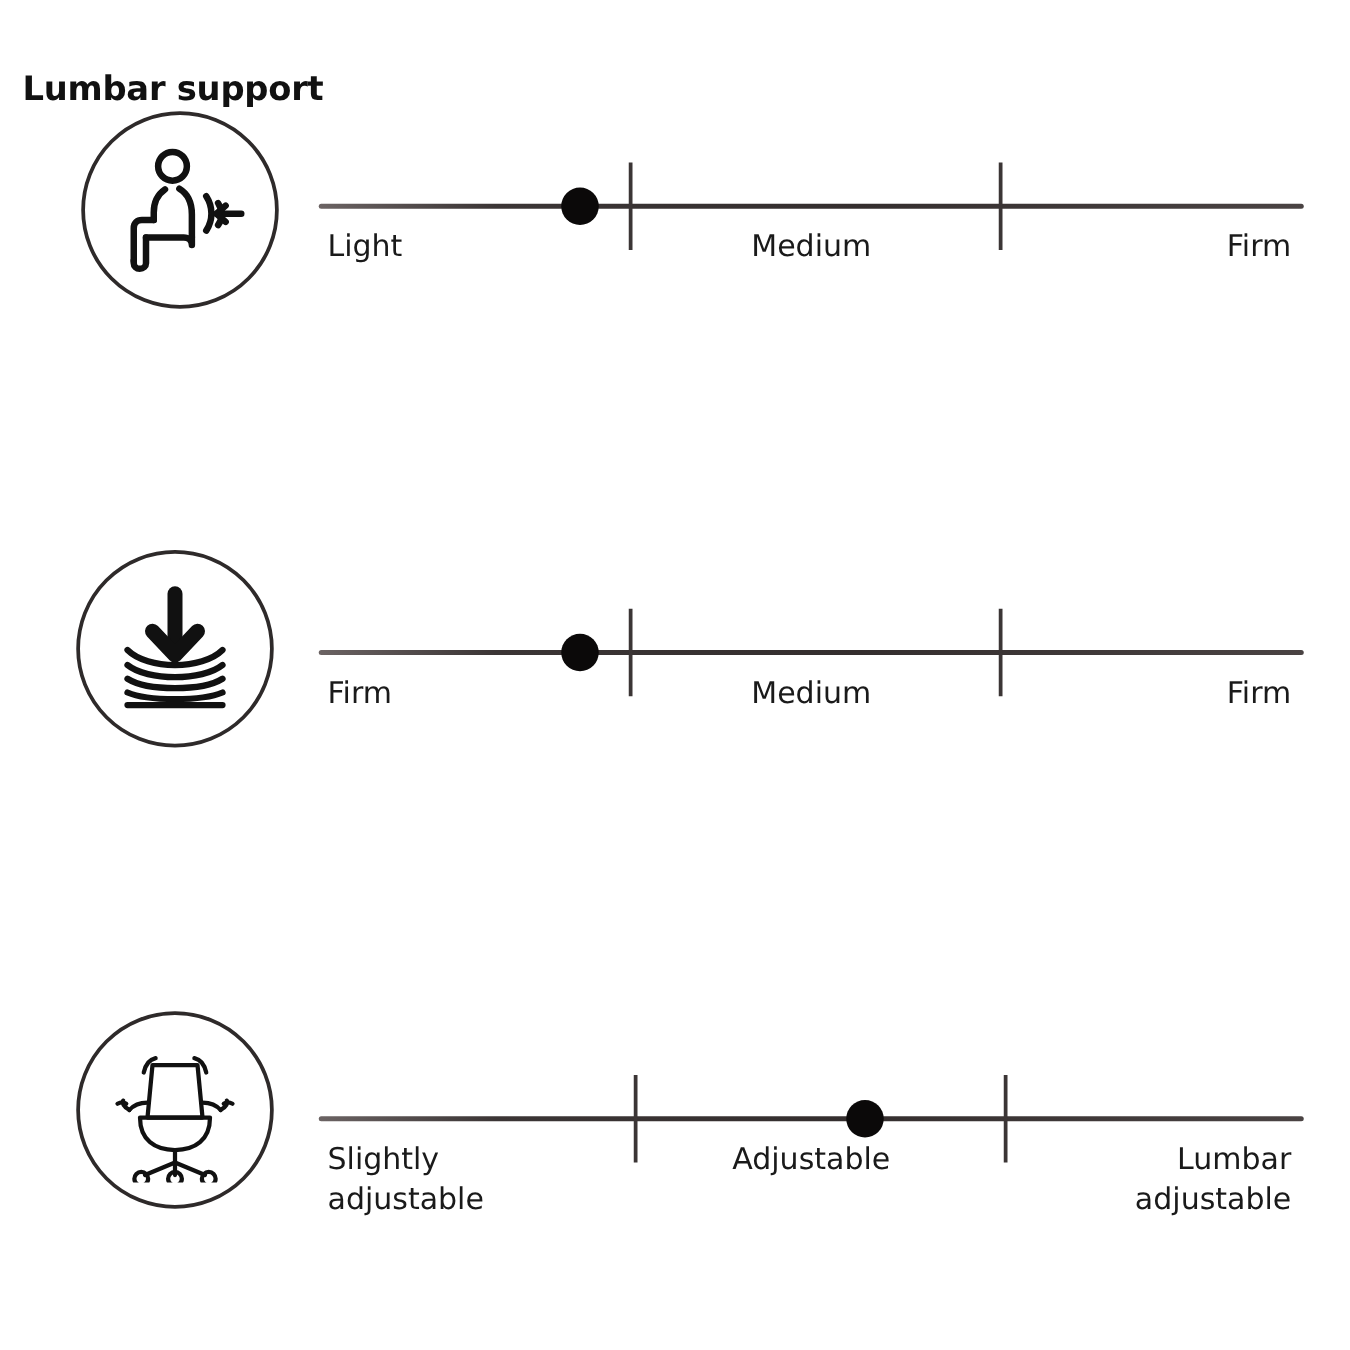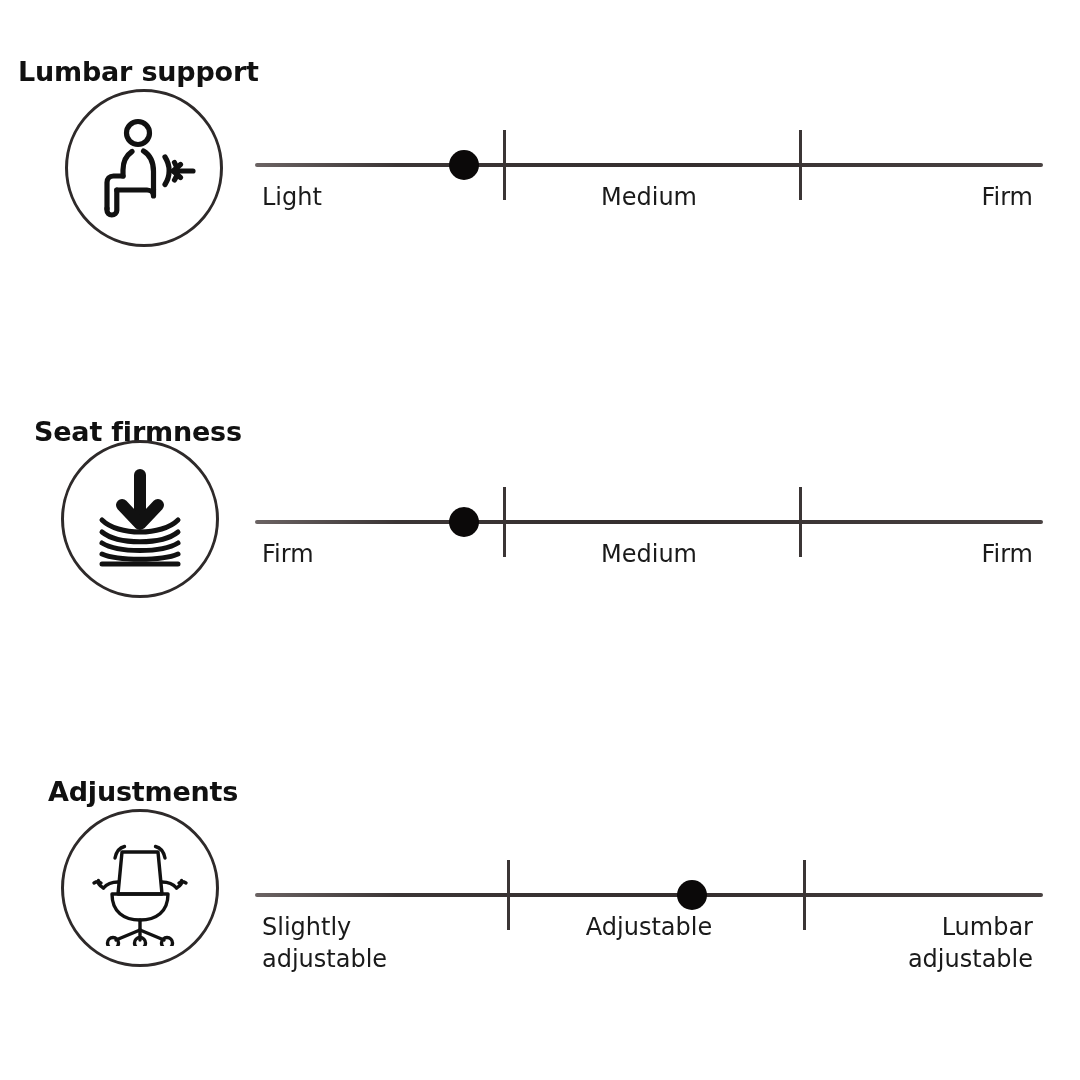--- a/index.html
+++ b/index.html
@@ -161,21 +161,20 @@
       <div class="scale-labels">
         <span class="scale-label low">Light</span>
         <span class="scale-label mid">Medium</span>
         <span class="scale-label high">Firm</span>
       </div>
     </div>
   </section>
 
   <section class="spec-row" data-row="1">
 
-    <h2 class="spec-heading">Seat firmness</h2>
 
     <div class="icon-medallion">
       <svg width="112" height="112" viewBox="0 0 112 112" fill="none" stroke="#111111" stroke-width="5" stroke-linecap="round" stroke-linejoin="round">
 
         <path d="M56 12 L56 52" stroke-width="12"></path>
 
         <path d="M38 42 L56 61 L74 42" fill="none" stroke-width="12"></path>
 
         <path d="M18 57 C34 73 78 73 94 57"></path>
         <path d="M18 69 C34 82 78 82 94 69"></path>
@@ -193,21 +192,20 @@
       <div class="scale-labels">
         <span class="scale-label low">Firm</span>
         <span class="scale-label mid">Medium</span>
         <span class="scale-label high">Firm</span>
       </div>
     </div>
   </section>
 
   <section class="spec-row" data-row="2">
 
-    <h2 class="spec-heading">Adjustments</h2>
 
     <div class="icon-medallion">
       <svg width="116" height="116" viewBox="0 0 116 116" fill="none" stroke="#111111" stroke-width="3.4" stroke-linecap="round" stroke-linejoin="round">
 
         <path d="M40 22 L76 22 L80 64 L36 64 Z"></path>
 
         <path d="M33 28 C34.5 21 38 17.5 42.5 16.5"></path>
         <path d="M83 28 C81.5 21 78 17.5 73.5 16.5"></path>
 
         <path d="M30 64 L86 64 C86 82 74 90 58 90 C42 90 30 82 30 64 Z"></path>

